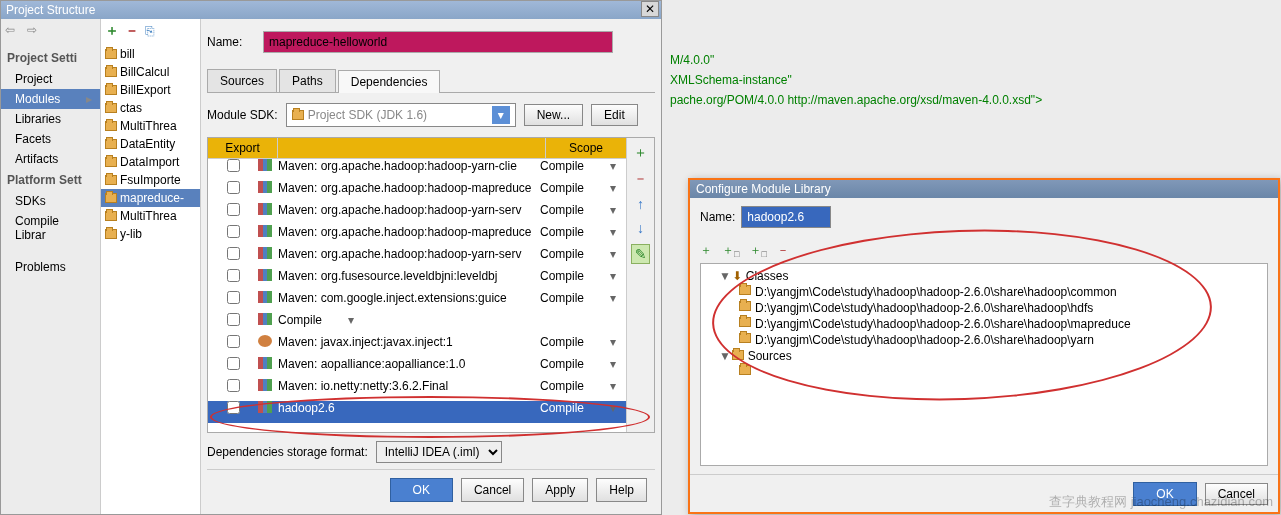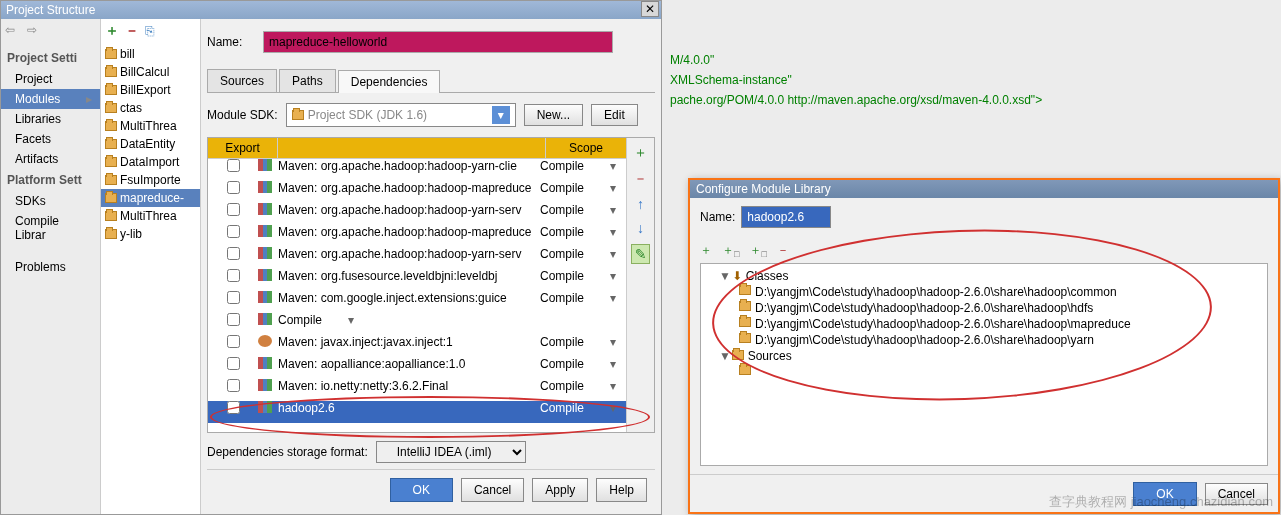--- a/index.html
+++ b/index.html
@@ -64,21 +64,21 @@
 .books-ico { display: inline-block; width: 14px; height: 12px; background: linear-gradient(90deg, #c05050 0 33%, #5080c0 33% 66%, #50a050 66% 100%); }
 .maven-ico { display: inline-block; width: 14px; height: 12px; background: #d08040; border-radius: 50%; }
 
 .dep-sidebar { width: 28px; background: #f0f0f0; border-left: 1px solid #ccc; display: flex; flex-direction: column; align-items: center; gap: 8px; padding: 6px 0; }
 .dep-sidebar span { cursor: pointer; font-size: 14px; }
 .green { color: #2a872a; }
 .red { color: #aa2222; }
 .blue { color: #3878c8; }
 
 .storage-row { display: flex; align-items: center; gap: 8px; margin: 8px 0 6px; }
-.storage-row select { padding: 2px 16px; border: 1px solid #888; }
+.storage-row select { padding: 2px 4px; border: 1px solid #888; }
 
 .dlg-buttons { border-top: 1px solid #ccc; padding: 8px; display: flex; justify-content: flex-end; gap: 8px; background: #f0f0f0; }
 .btn.primary { background: #4a80d0; color: #fff; border-color: #3060a0; padding: 4px 22px; }
 
 
 .editor-bg { position: absolute; left: 670px; top: 30px; right: 0; font-family: Consolas, monospace; font-size: 13px; line-height: 20px; white-space: pre; color: #008000; }
 
 
 .cml-dialog { position: absolute; left: 688px; top: 178px; width: 592px; height: 336px; background: #f0f0f0; border: 2px solid #f97316; box-shadow: 2px 2px 8px rgba(0,0,0,0.3); }
 .cml-title { height: 18px; background: linear-gradient(#8098b8, #6a86a8); color: #fff; padding: 2px 6px; }

